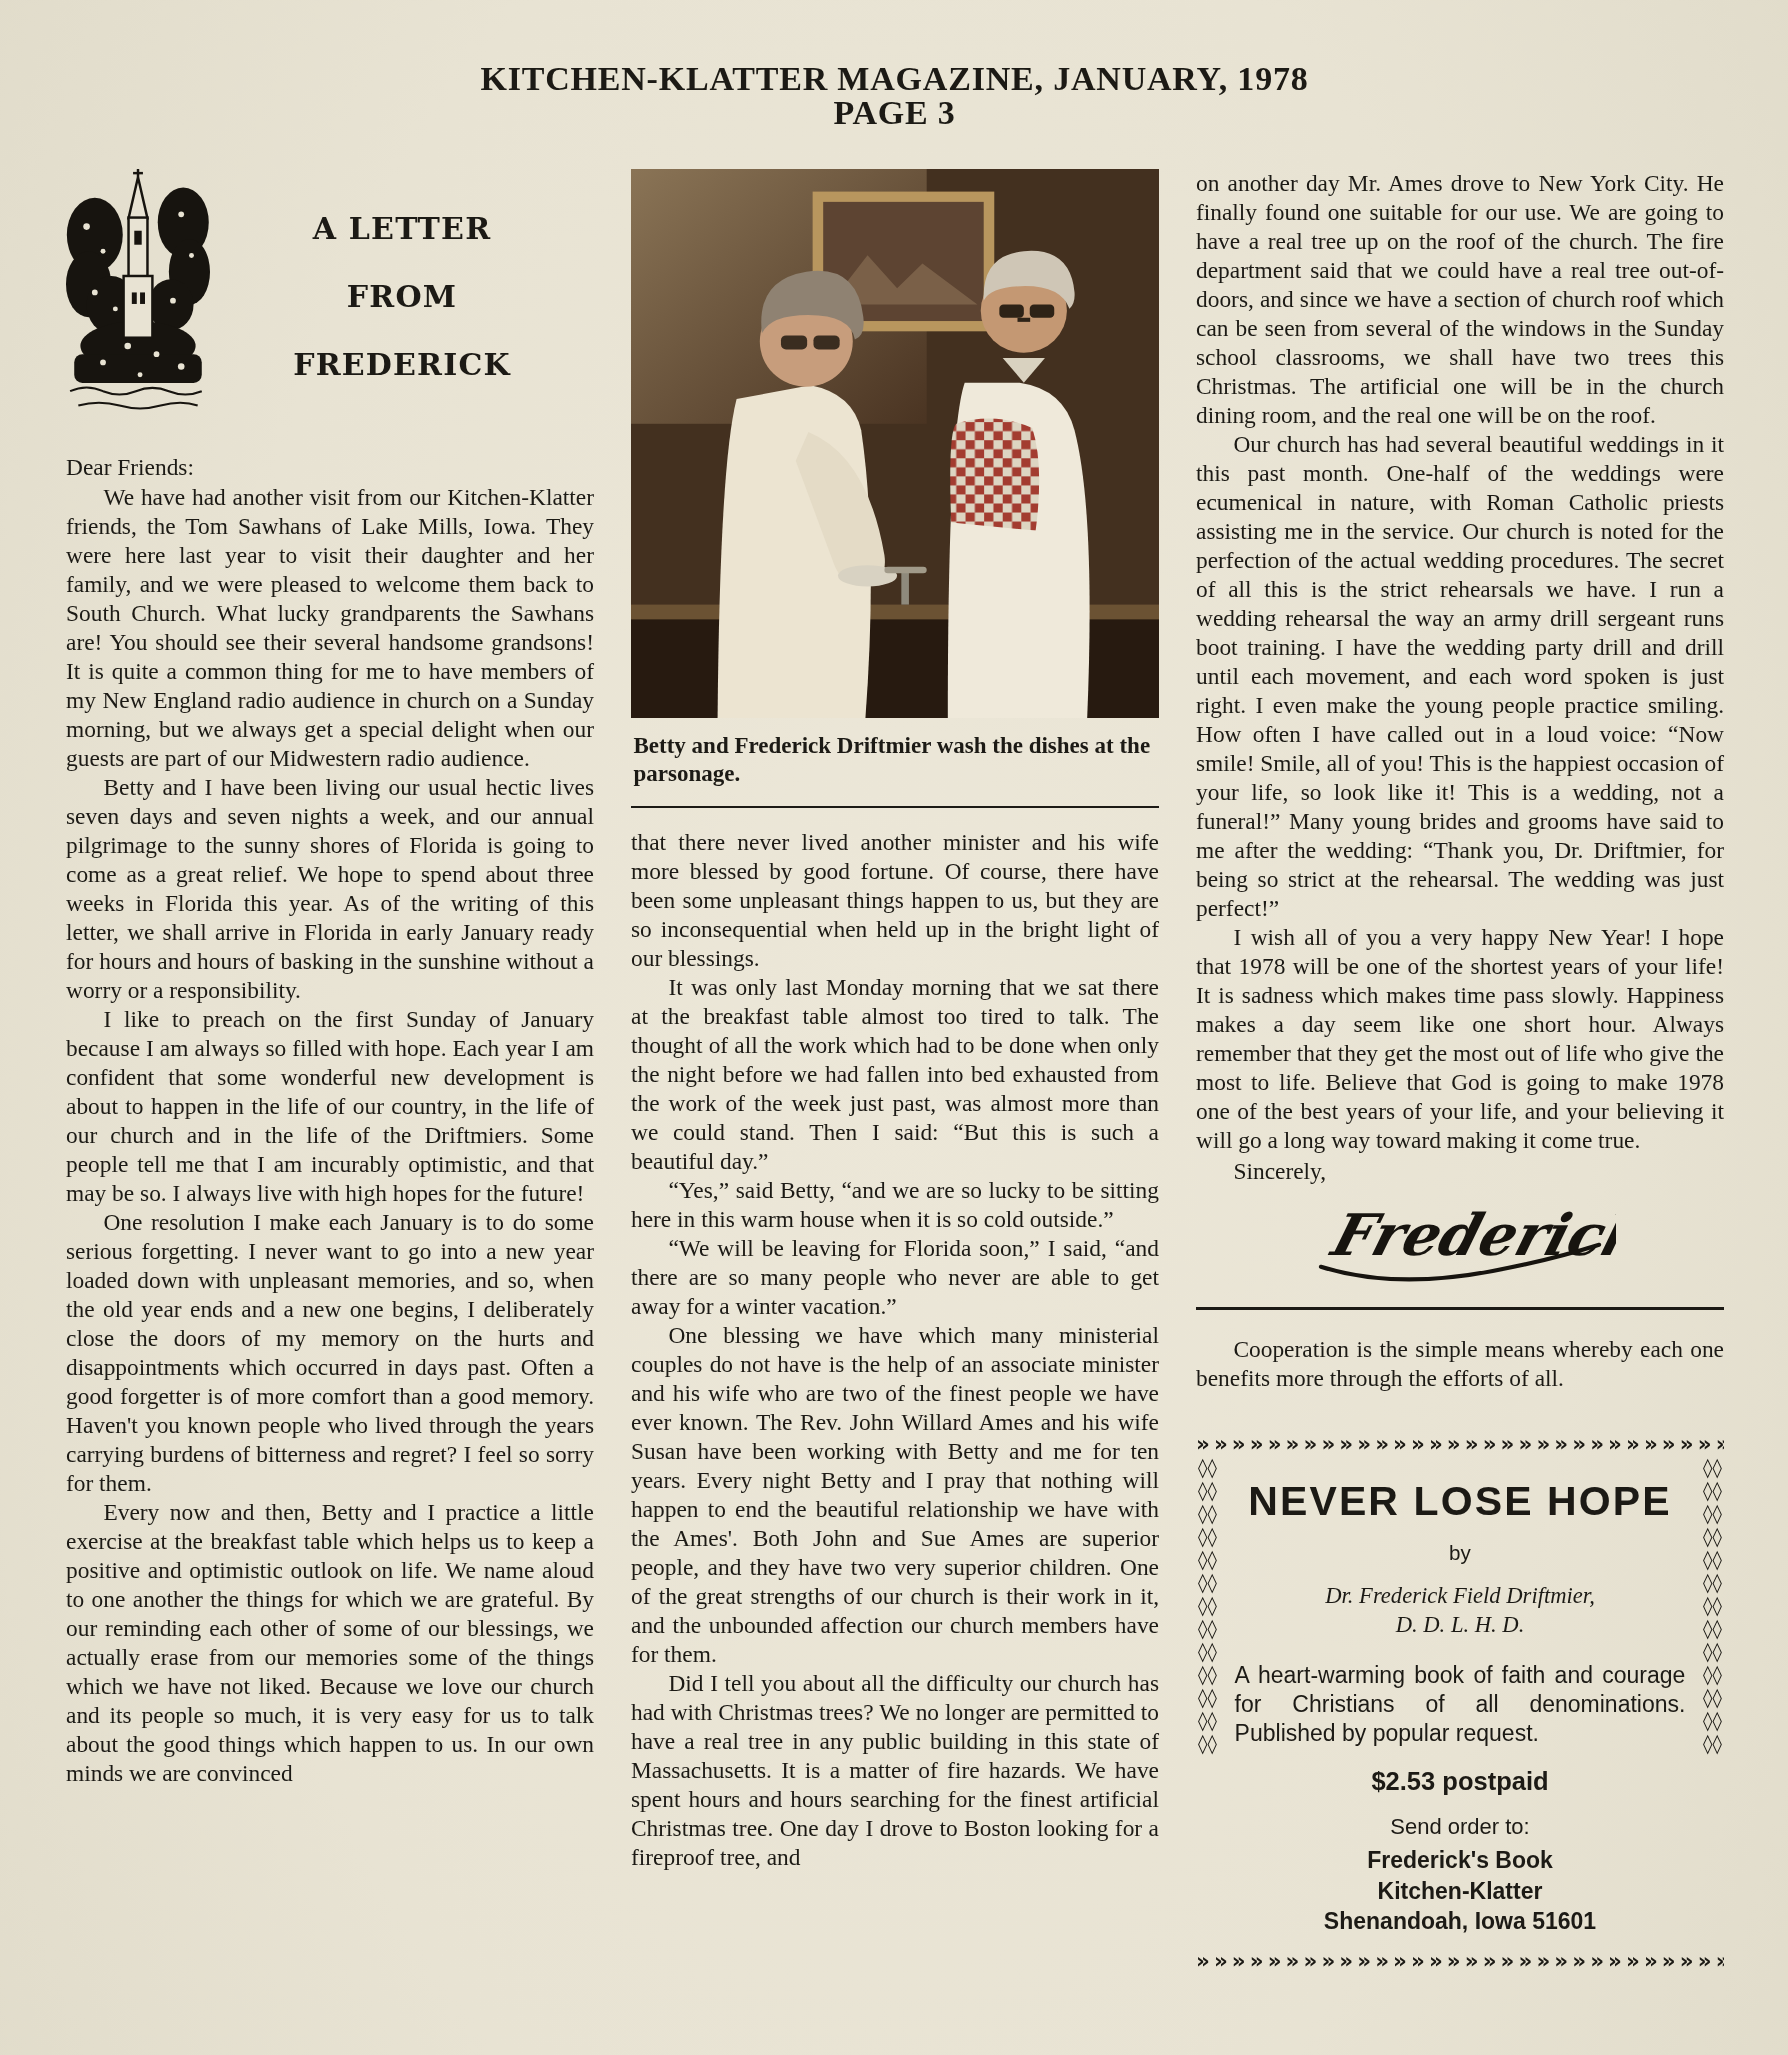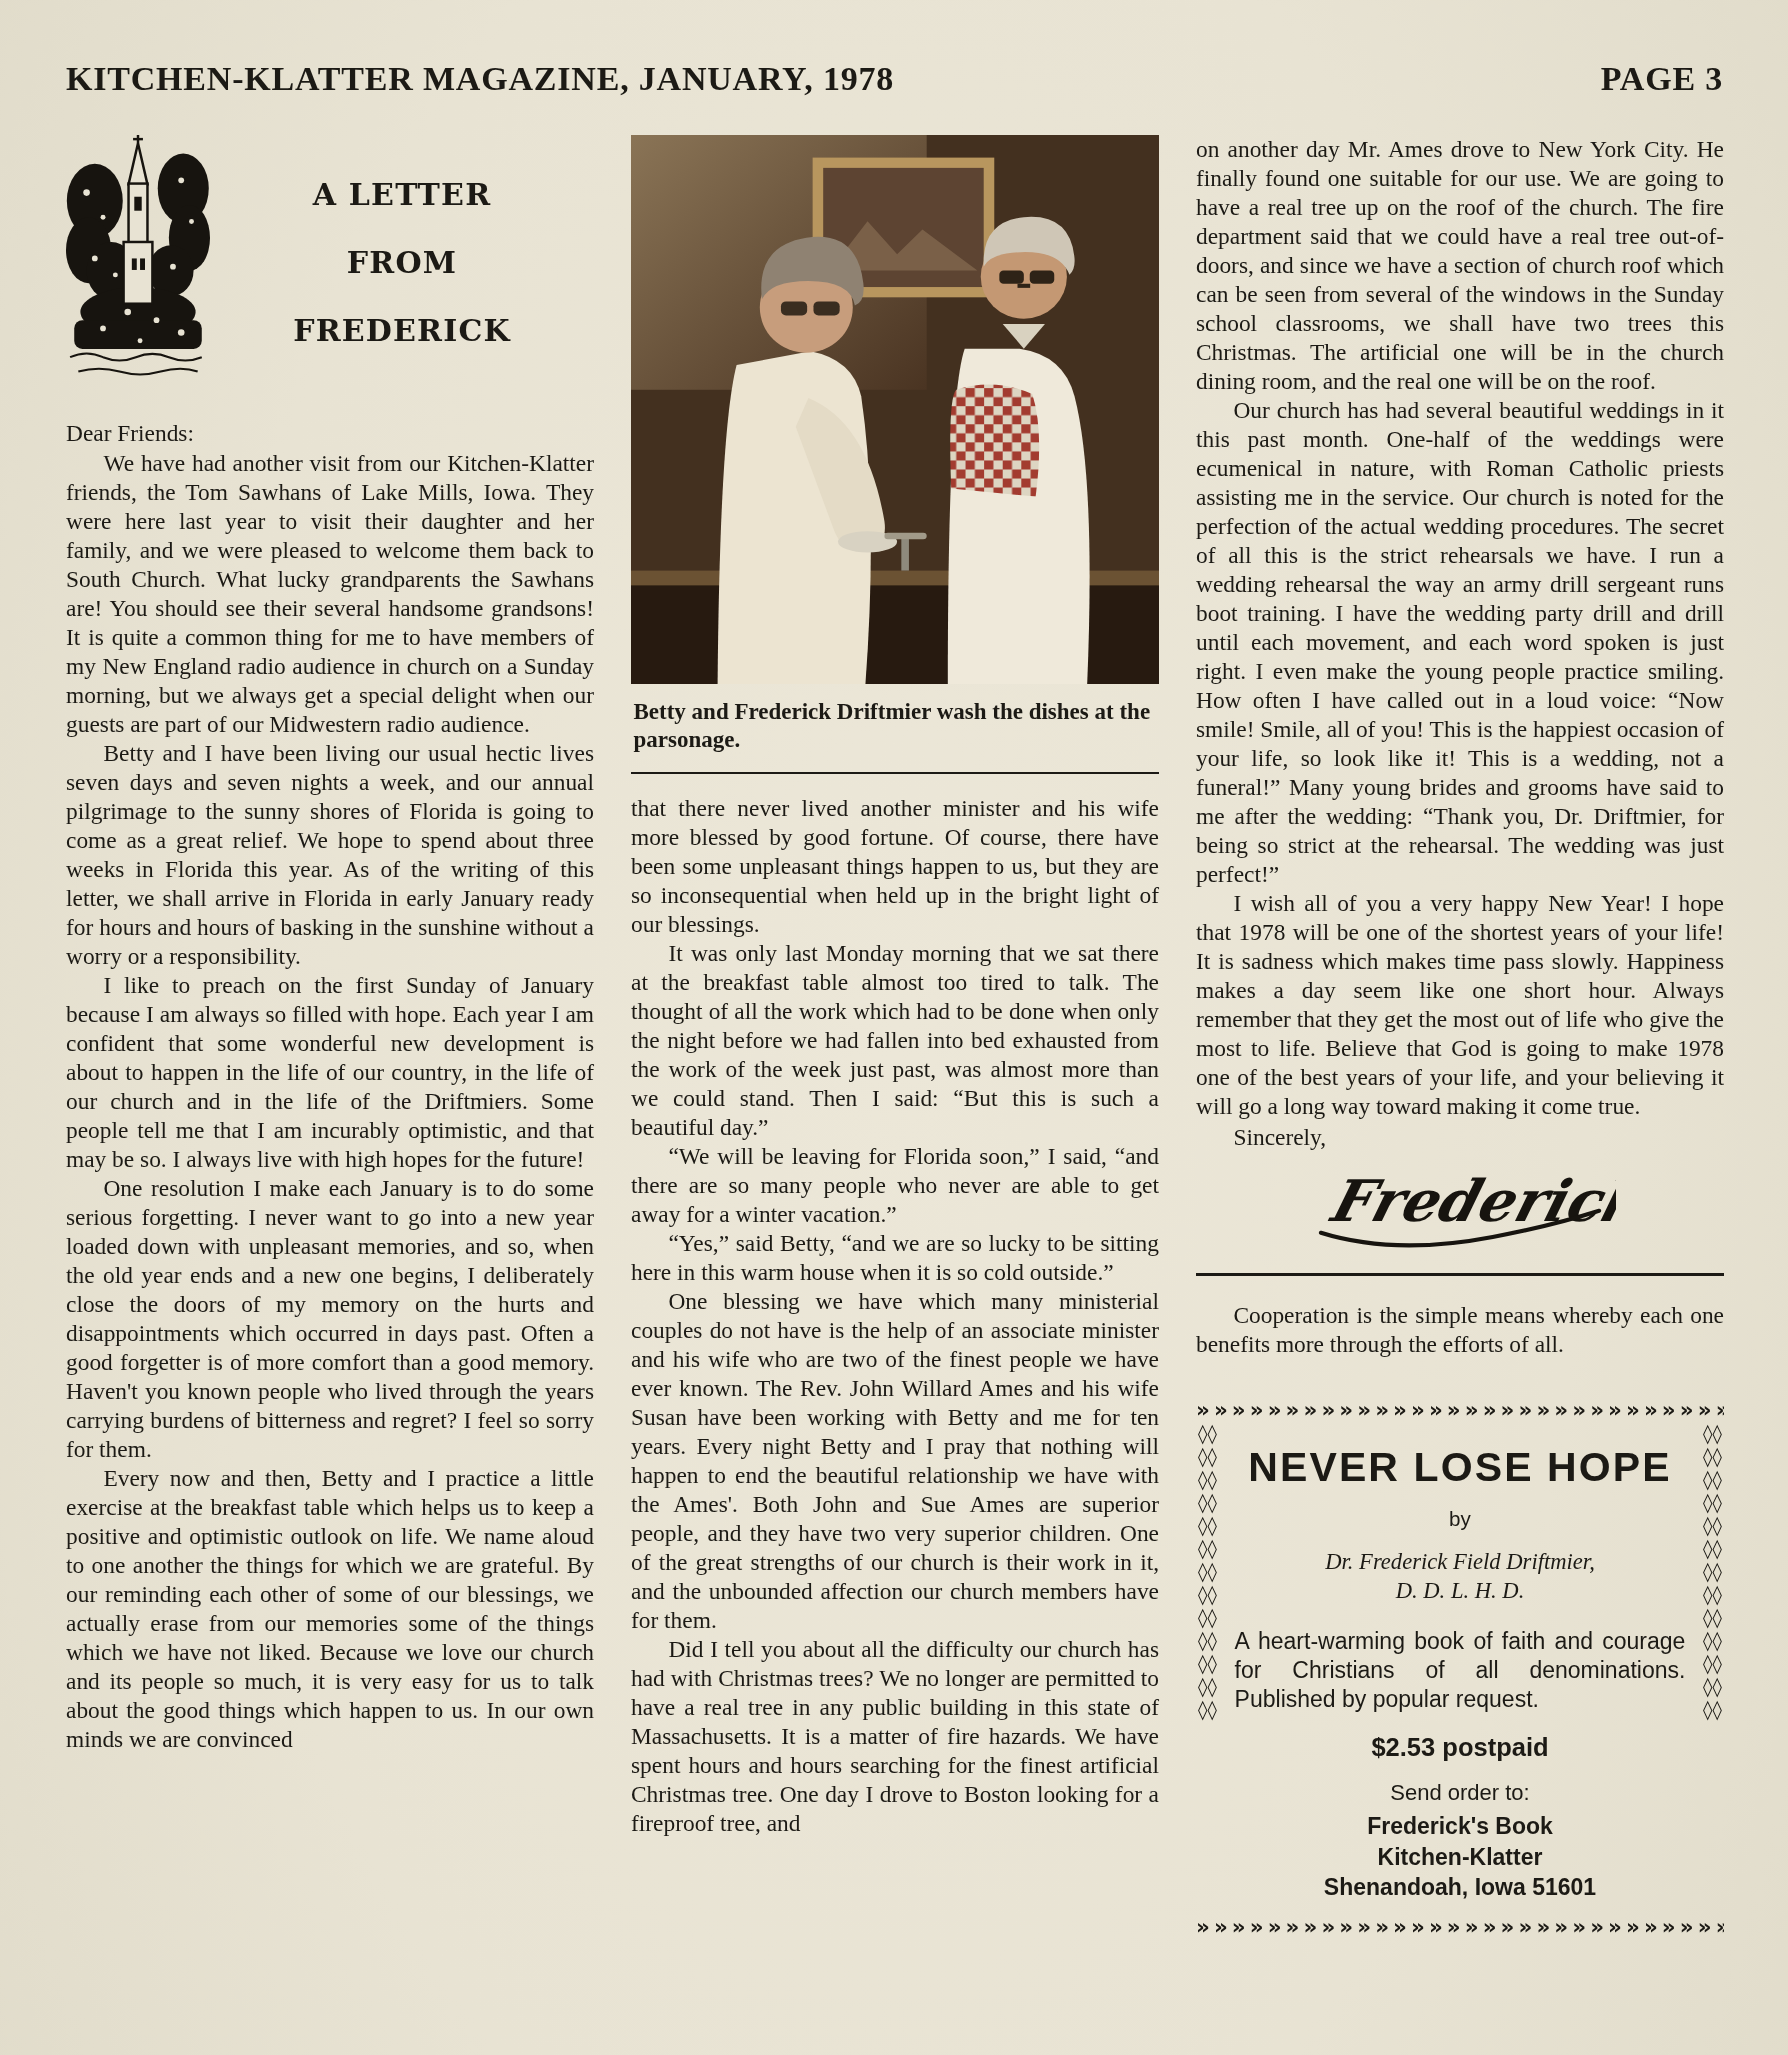--- a/index.html
+++ b/index.html
@@ -11,24 +11,25 @@
     color: #1c1a15;
     font-family: "Liberation Serif", serif;
     overflow: hidden;
   }
   .page { padding: 62px 66px 0 66px; }
 
   
   .masthead {
     display: flex;
     justify-content: space-between;
-    align-items: flex-start;
+    align-items: center;
     font: 700 34px/1 "Liberation Serif", serif;
     letter-spacing: 0.8px;
     margin-bottom: 39px;
+    flex-direction: column;
   }
 
   
   .columns { display: flex; gap: 37px; align-items: flex-start; }
   .col { width: 528px; flex: none; }
 
   .body-text p {
     margin: 0;
     font: 400 23.4px/29px "Liberation Serif", serif;
     text-align: justify;
@@ -250,22 +251,22 @@
             <rect x="640" y="980" width="18" height="80" fill="#8f8a7c"></rect>
             <rect x="600" y="968" width="100" height="16" rx="8" fill="#a19a89"></rect>
           </svg>
         </div>
         <figcaption>Betty and Frederick Driftmier wash the dishes at the parsonage.</figcaption>
       </figure>
       <hr class="rule">
       <div class="body-text continuation">
           <p>that there never lived another minister and his wife more blessed by good fortune. Of course, there have been some unpleasant things happen to us, but they are so inconsequential when held up in the bright light of our blessings.</p>
           <p>It was only last Monday morning that we sat there at the breakfast table almost too tired to talk. The thought of all the work which had to be done when only the night before we had fallen into bed exhausted from the work of the week just past, was almost more than we could stand. Then I said: “But this is such a beautiful day.”</p>
+          <p>“Yes,” said Betty, “and we are so lucky to be sitting here in this warm house when it is so cold outside.”</p>
           <p>“We will be leaving for Florida soon,” I said, “and there are so many people who never are able to get away for a winter vacation.”</p>
-          <p>“Yes,” said Betty, “and we are so lucky to be sitting here in this warm house when it is so cold outside.”</p>
           <p>One blessing we have which many ministerial couples do not have is the help of an associate minister and his wife who are two of the finest people we have ever known. The Rev. John Willard Ames and his wife Susan have been working with Betty and me for ten years. Every night Betty and I pray that nothing will happen to end the beautiful relationship we have with the Ames'. Both John and Sue Ames are superior people, and they have two very superior children. One of the great strengths of our church is their work in it, and the unbounded affection our church members have for them.</p>
           <p>Did I tell you about all the difficulty our church has had with Christmas trees? We no longer are permitted to have a real tree in any public building in this state of Massachusetts. It is a matter of fire hazards. We have spent hours and hours searching for the finest artificial Christmas tree. One day I drove to Boston looking for a fireproof tree, and</p>
         </div>
     </section>
 
     <section class="col">
       <div class="body-text continuation">
           <p>on another day Mr. Ames drove to New York City. He finally found one suitable for our use. We are going to have a real tree up on the roof of the church. The fire department said that we could have a real tree out-of-doors, and since we have a section of church roof which can be seen from several of the windows in the Sunday school classrooms, we shall have two trees this Christmas. The artificial one will be in the church dining room, and the real one will be on the roof.</p>
           <p>Our church has had several beautiful weddings in it this past month. One-half of the weddings were ecumenical in nature, with Roman Catholic priests assisting me in the service. Our church is noted for the perfection of the actual wedding procedures. The secret of all this is the strict rehearsals we have. I run a wedding rehearsal the way an army drill sergeant runs boot training. I have the wedding party drill and drill until each movement, and each word spoken is just right. I even make the young people practice smiling. How often I have called out in a loud voice: “Now smile! Smile, all of you! This is the happiest occasion of your life, so look like it! This is a wedding, not a funeral!” Many young brides and grooms have said to me after the wedding: “Thank you, Dr. Driftmier, for being so strict at the rehearsal. The wedding was just perfect!”</p>
           <p>I wish all of you a very happy New Year! I hope that 1978 will be one of the shortest years of your life! It is sadness which makes time pass slowly. Happiness makes a day seem like one short hour. Always remember that they get the most out of life who give the most to life. Believe that God is going to make 1978 one of the best years of your life, and your believing it will go a long way toward making it come true.</p>

